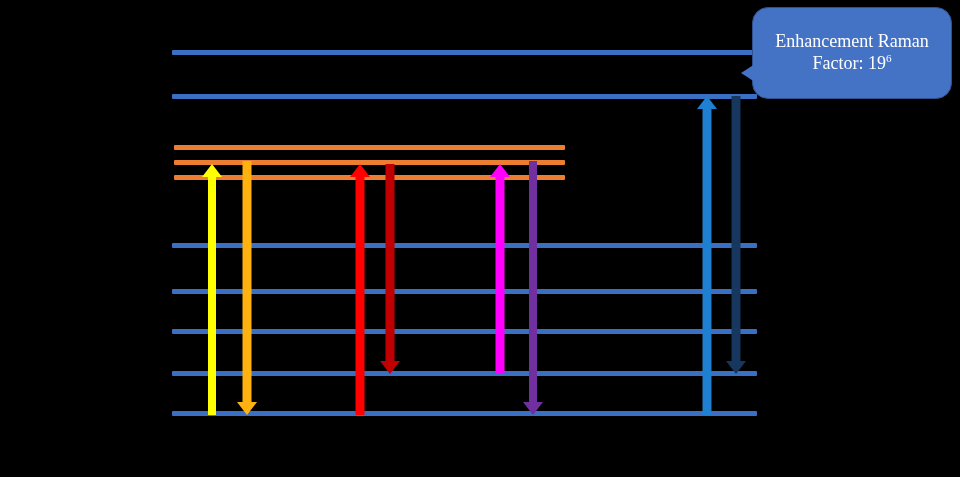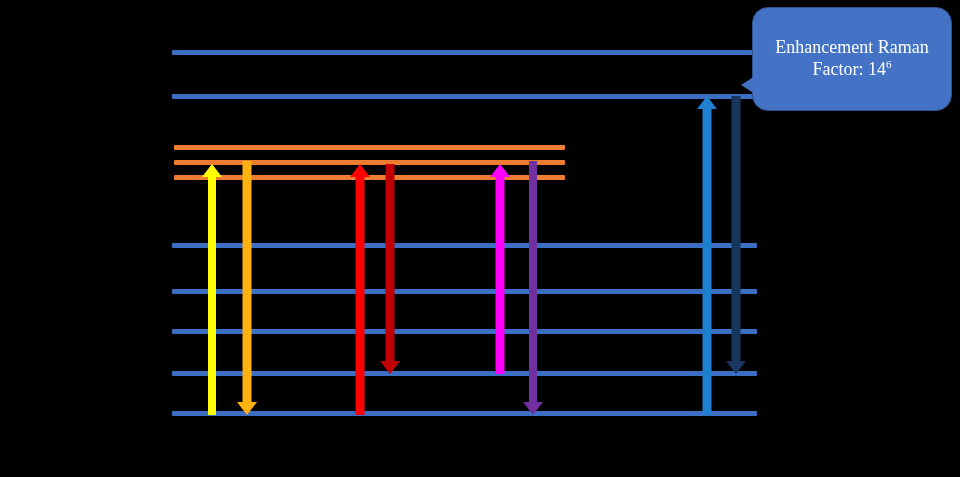--- a/index.html
+++ b/index.html
@@ -137,20 +137,20 @@
       <div class="arrow up" style="left: 695px; top: 96px; width: 24px; height: 319px;">
         <div class="shaft" style="background: rgb(31, 127, 208); width: 9px;"></div>
         <div class="head" style="border-bottom-color: rgb(31, 127, 208);"></div>
       </div>
       <div class="arrow down" style="left: 724px; top: 96px; width: 24px; height: 278px;">
         <div class="shaft" style="background: rgb(23, 55, 94); width: 9px;"></div>
         <div class="head" style="border-top-color: rgb(23, 55, 94);"></div>
       </div>
     </div>
 
-  <div id="callout" style="left: 752px; top: 7px; width: 200px; height: 104px; background: rgb(68, 114, 196); color: rgb(255, 255, 255);">
+  <div id="callout" style="left: 752px; top: 7px; width: 200px; height: 92px; background: rgb(68, 114, 196); color: rgb(255, 255, 255);">
     <span class="tail" style="border-right-color: rgb(68, 114, 196);"></span>
     <span>
       <span>Enhancement Raman</span><br>
-      <span>Factor: 14</span><sup>6</sup>
+      <span>Factor: 19</span><sup>6</sup>
     </span>
   </div>
 </div>
 
 </body></html>

